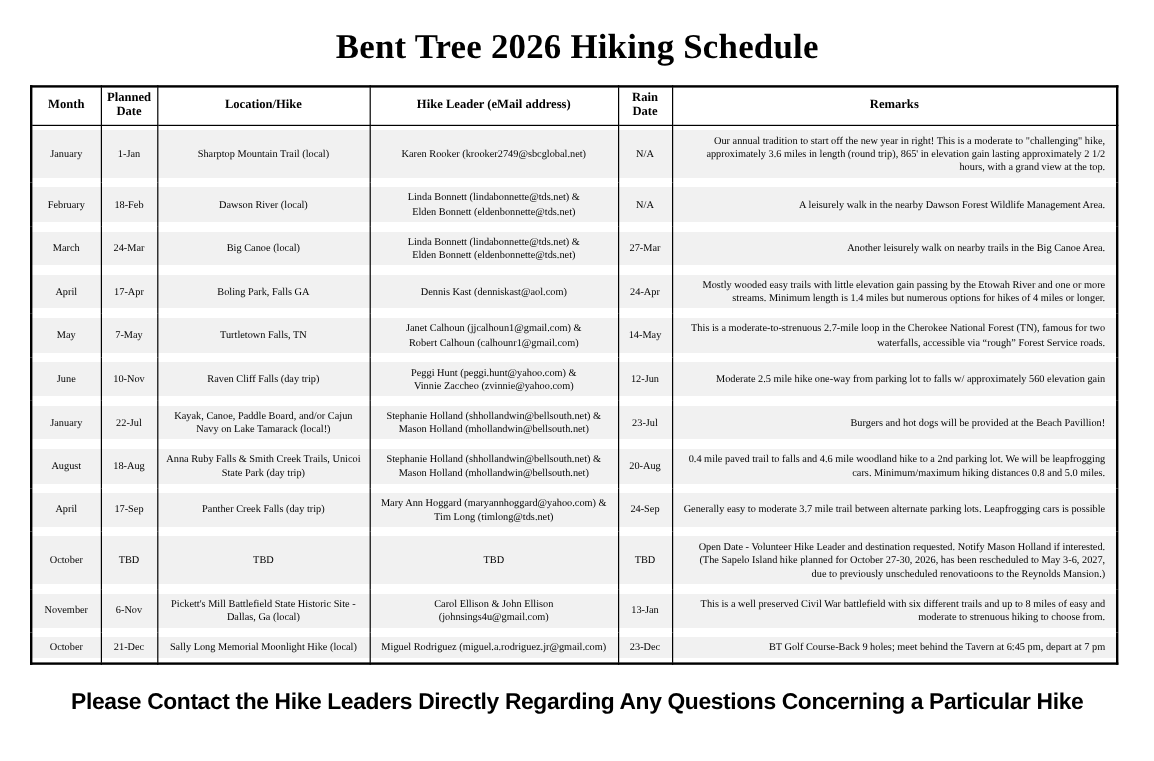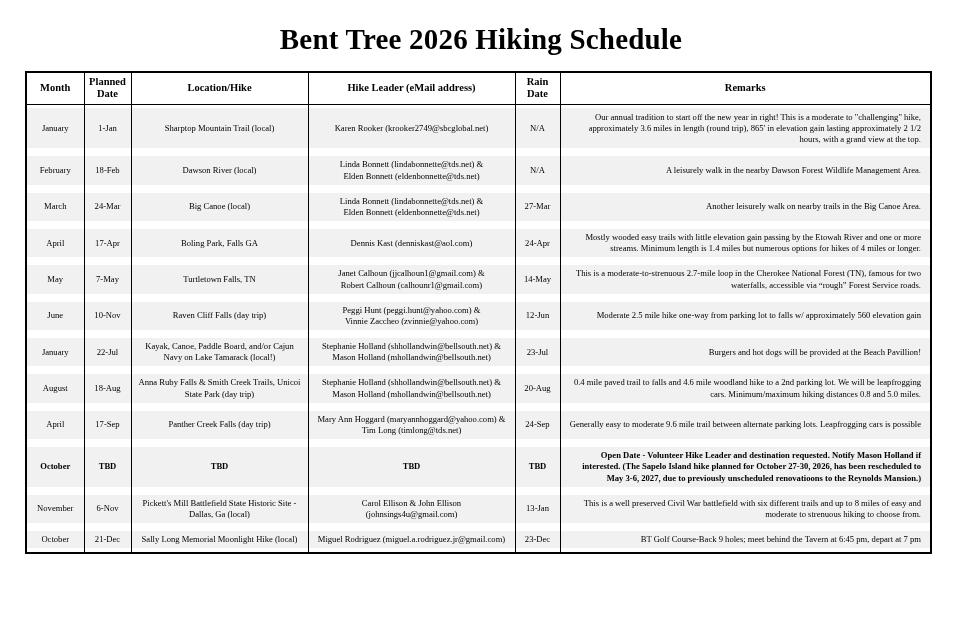--- a/index.html
+++ b/index.html
@@ -58,21 +58,21 @@
   }
   table.schedule tbody td .cell-inner {
     padding: 3px 6px;
   }
   table.schedule tbody td.col-remarks .cell-inner {
     padding: 3px 9px;
     text-align: right;
   }
   table.schedule tbody td.col-month { font-weight: normal; }
   table.schedule tbody td.col-leader .cell-inner { white-space: pre-line; }
-  table.schedule tbody tr.bold-row td { font-weight: bold; }
+  table.schedule tbody tr.bold-row td { font-weight: normal; }
   .doc-footer {
     text-align: center;
     font-family: "Liberation Sans", sans-serif;
     font-weight: bold;
     font-size: 19px;
     letter-spacing: -0.3px;
     margin-top: 21px;
   }
 </style>
 </head>
@@ -279,21 +279,21 @@
             <div class="cell-inner">Panther Creek Falls (day trip)</div>
           </td>
           <td class="col-leader">
             <div class="cell-inner">Mary Ann Hoggard  (maryannhoggard@yahoo.com) &amp;
 Tim Long (timlong@tds.net)</div>
           </td>
           <td class="col-rain-date">
             <div class="cell-inner">24-Sep</div>
           </td>
           <td class="col-remarks">
-            <div class="cell-inner">Generally easy to moderate 9.6 mile trail between alternate parking lots. Leapfrogging cars is possible</div>
+            <div class="cell-inner">Generally easy to moderate 3.7 mile trail between alternate parking lots. Leapfrogging cars is possible</div>
           </td>
         </tr>
         <tr class="bold-row">
           <td class="col-month">
             <div class="cell-inner">October</div>
           </td>
           <td class="col-planned-date">
             <div class="cell-inner">TBD</div>
           </td>
           <td class="col-location">
@@ -346,14 +346,15 @@
           <td class="col-rain-date">
             <div class="cell-inner">23-Dec</div>
           </td>
           <td class="col-remarks">
             <div class="cell-inner">BT Golf Course-Back 9 holes; meet behind the Tavern at 6:45 pm, depart at 7 pm</div>
           </td>
         </tr>
       </tbody>
   </table>
 
+  <div class="doc-footer">Please Contact the Hike Leaders Directly Regarding Any Questions Concerning a Particular Hike</div>
 
 </div>
 
 </body></html>

